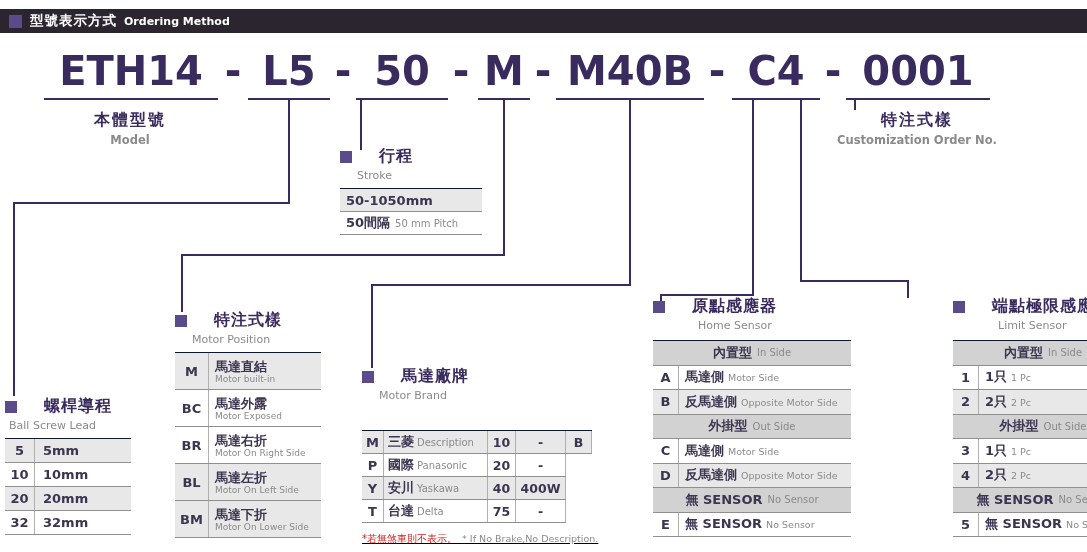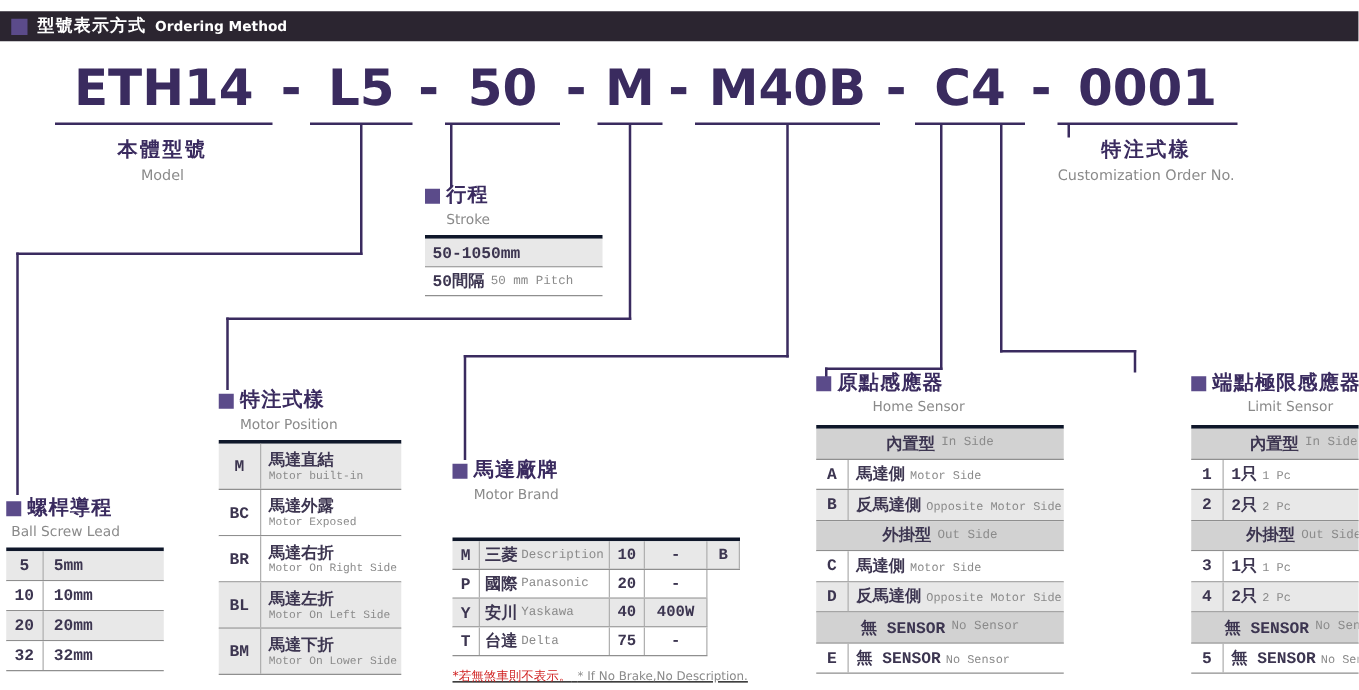--- a/index.html
+++ b/index.html
@@ -18,30 +18,30 @@
          font-size:40px; font-weight:bold; color:#3a2b5f; border-bottom:2px solid #3a2b5f; }
   .dash { position:absolute; top:44px; height:56px; line-height:54px; text-align:center;
           font-size:40px; font-weight:bold; color:#3a2b5f; }
 
   
   .ln { position:absolute; background:#3a2b5f; }
 
   
   .top-label { position:absolute; text-align:center; }
   .top-label .cn { font-size:16px; font-weight:bold; color:#3a2b5f; letter-spacing:2px; }
-  .top-label .en { font-size:11.5px; color:#8a8a8a; margin-top:2px; }
+  .top-label .en { font-size:11.5px; color:#8a8a8a; margin-top:2px;font-weight:bold; }
 
   
   .section { position:absolute; }
-  .sec-title { display:flex; align-items:center; }
+  .sec-title { display:flex; align-items:center;gap:22px; }
   .sec-title .sq { width:12px; height:12px; background:#5b4b8a; flex:none; margin-right:5px; }
   .sec-title .cn { font-size:16px; font-weight:bold; color:#3a2b5f; letter-spacing:1px; white-space:nowrap; }
   .sec-en { font-size:11px; color:#8a8a8a; margin:2px 0 0 17px; white-space:nowrap; }
 
-  .tbl { border-top:3px solid #0f172a; margin-top:6px;font-family:Liberation Mono, monospace; }
+  .tbl { border-top:1px solid #0f172a; margin-top:6px; }
   .row { display:flex; align-items:center; border-bottom:1px solid #8f8f8f; background:#fff; }
   .row.shade { background:#e8e8e8; }
   .row.head { background:#d2d2d2; justify-content:center; gap:5px; }
   .code { flex:none; align-self:stretch; display:flex; align-items:center; justify-content:center;
           font-size:13px; font-weight:bold; color:#3c3550; border-right:1px solid #b0b0b0; }
   .cn-txt { font-size:13px; font-weight:bold; color:#3c3550; white-space:nowrap; }
   .en-txt { font-size:9.5px; color:#8a8a8a; white-space:nowrap; }
 
   
   .st .tbl { width:142px; }

